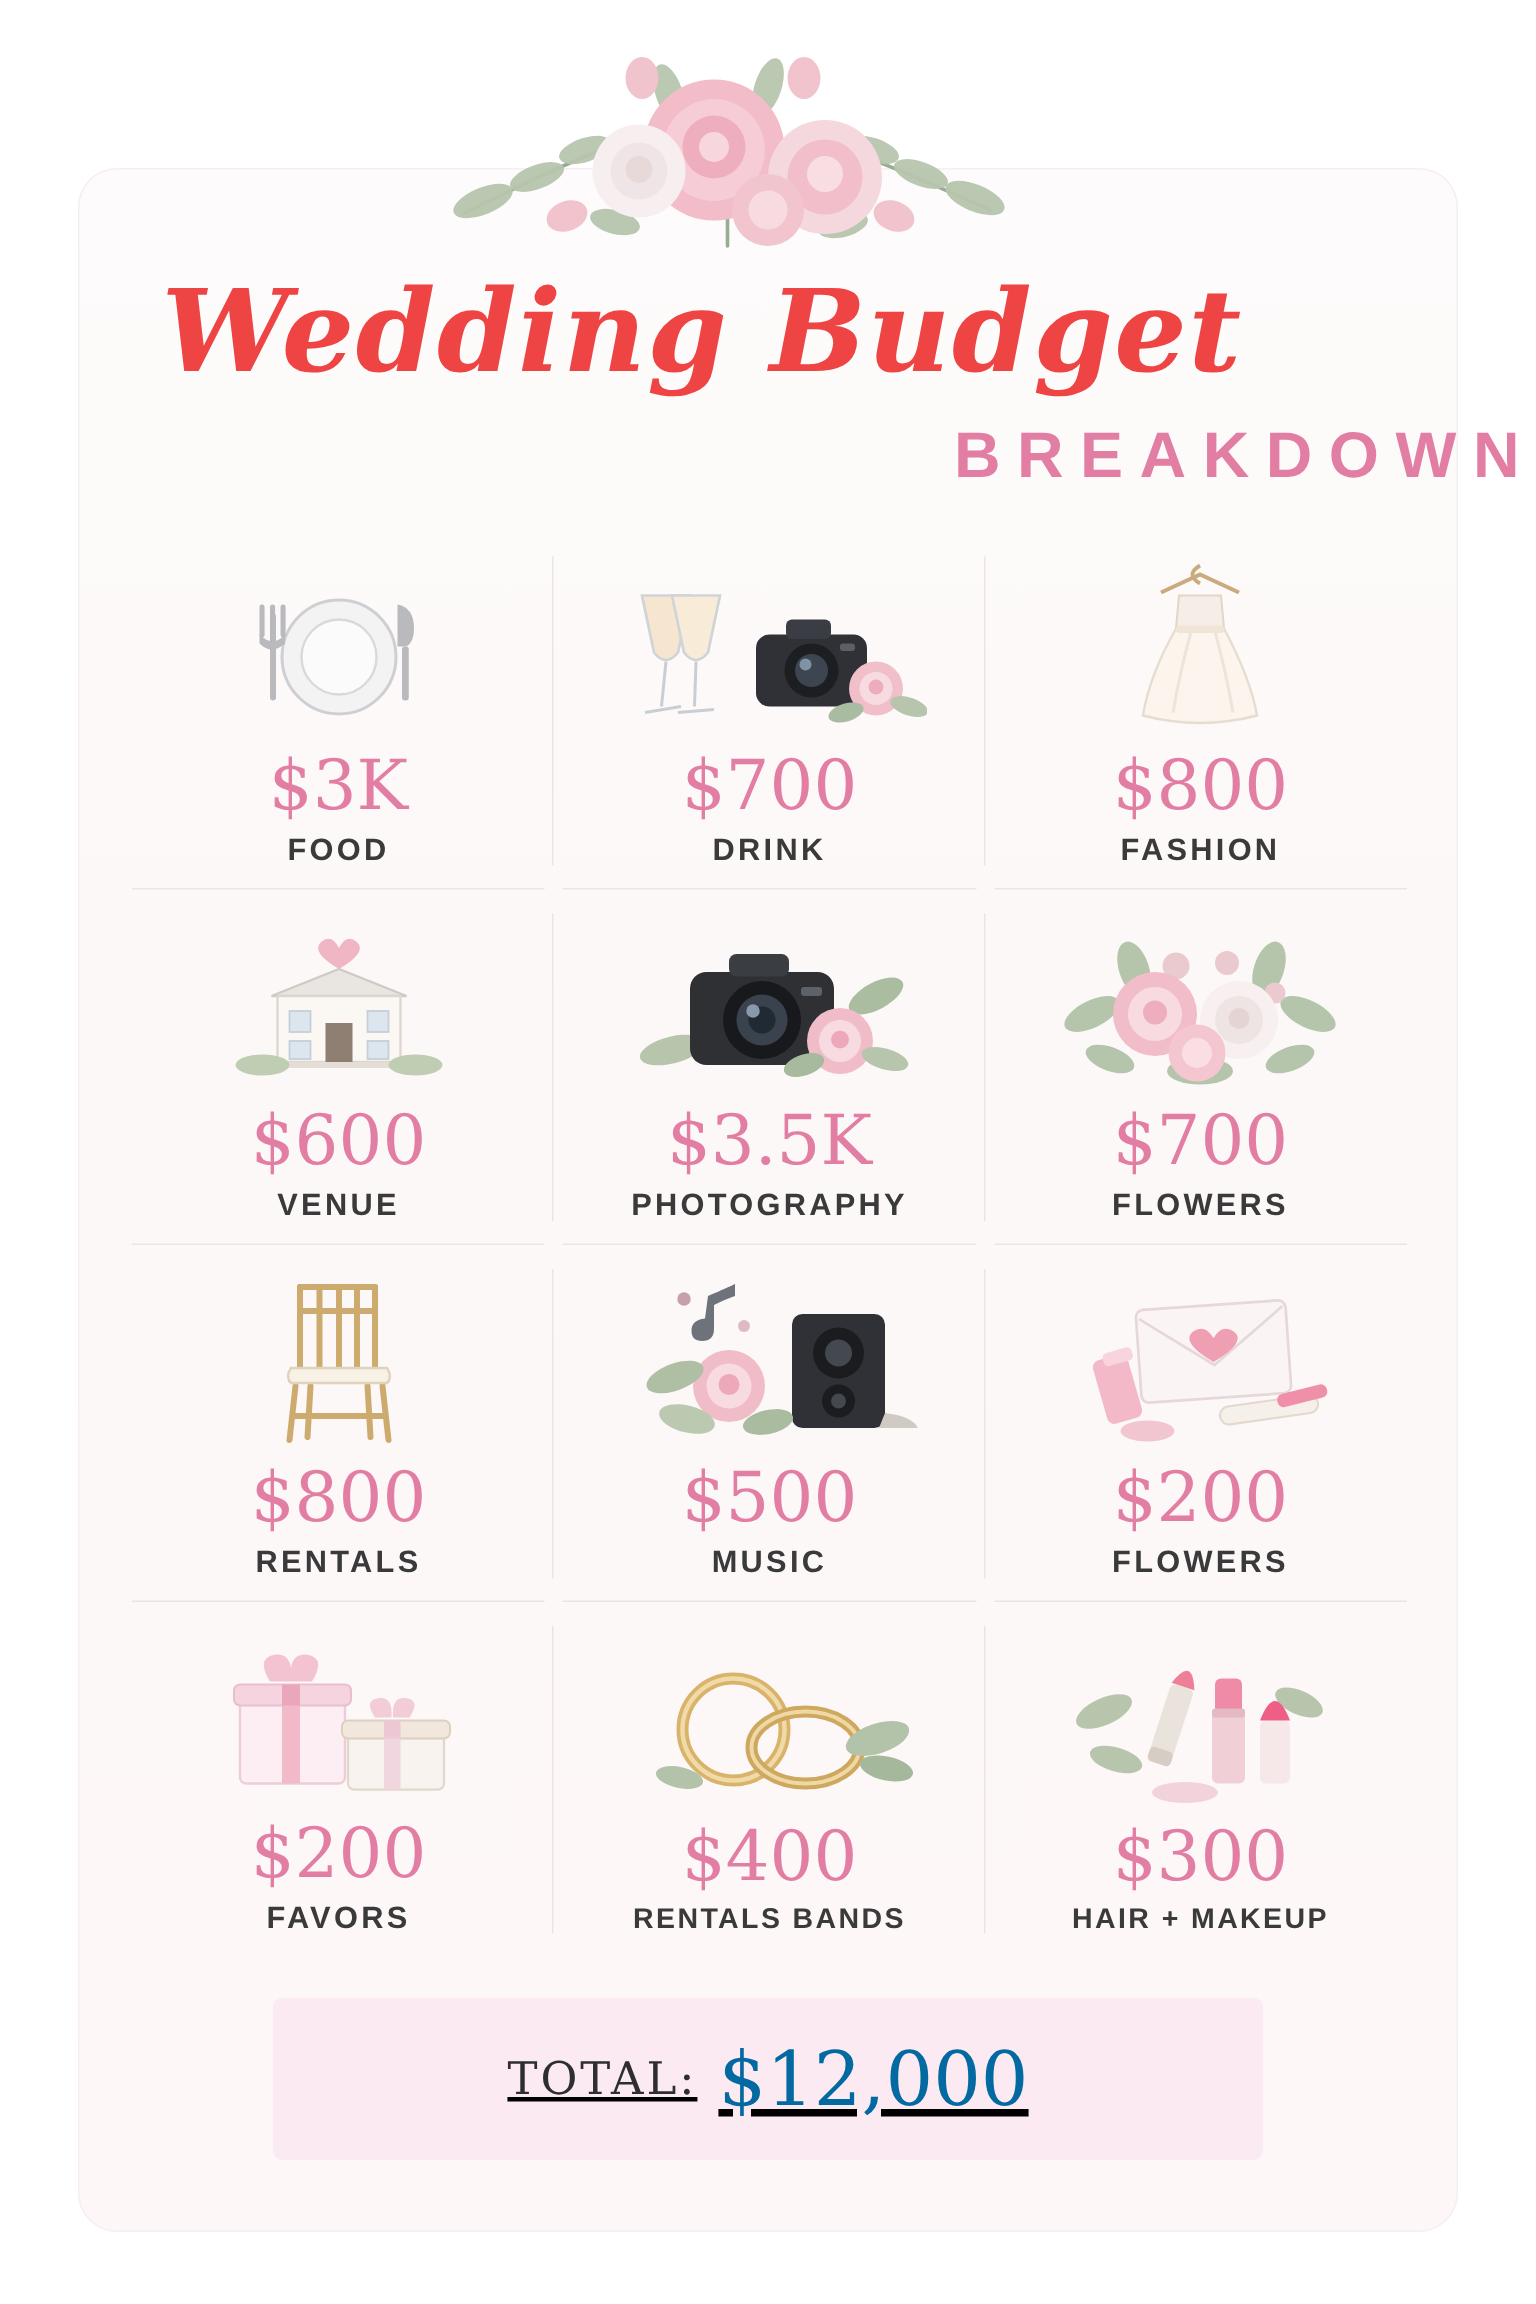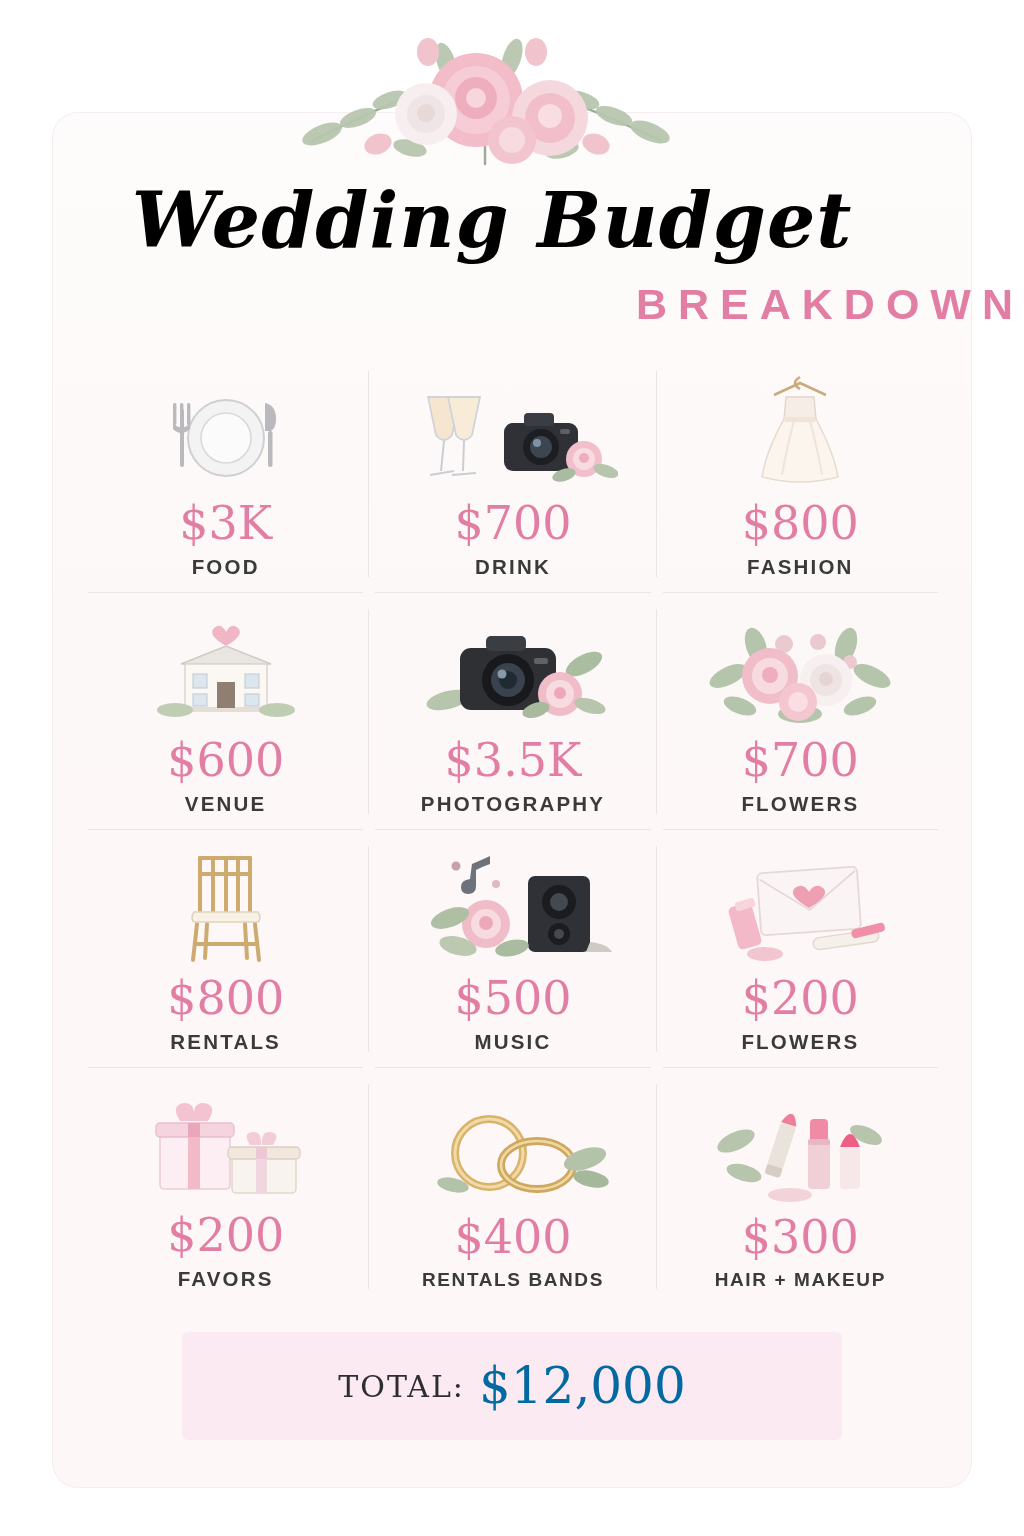--- a/index.html
+++ b/index.html
@@ -34,23 +34,22 @@
   .title-script {
     position: absolute;
     left: 0; top: 178px;
     width: 936px;
     text-align: center;
     font-family: "DejaVu Serif", serif;
     font-style: italic;
     font-weight: 700;
     font-size: 76px;
     line-height: 86px;
-    color: #000000;
+    color: #ef4444;
     letter-spacing: 1px;
-    margin-left: 24px;
   }
   .title-sub {
     position: absolute;
     left: 0; top: 280px;
     width: 1024px;
     text-align: right;
     font-size: 43px;
     font-weight: 700;
     letter-spacing: 11px;
     color: #e27ea4;
@@ -114,20 +113,21 @@
   
   .total {
     position: absolute;
     left: 182px; top: 1332px;
     width: 660px; height: 108px;
     background: #fbeaf2;
     border-radius: 6px;
     display: flex;
     align-items: center;
     justify-content: center;
+    text-decoration: underline;
   }
   .total-label {
     font-family: "DejaVu Serif", serif;
     font-size: 30px;
     letter-spacing: 2px;
     color: #2f2e2e;
     margin-right: 14px;
   }
   .total-value {
     font-family: "DejaVu Serif", serif;

